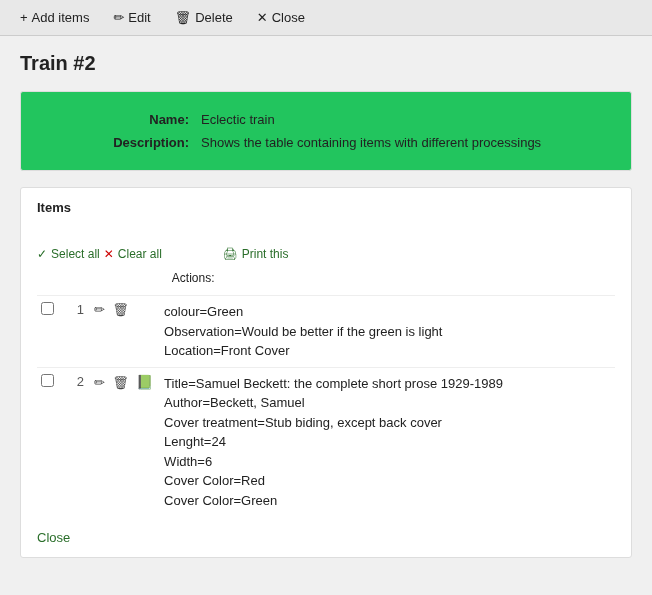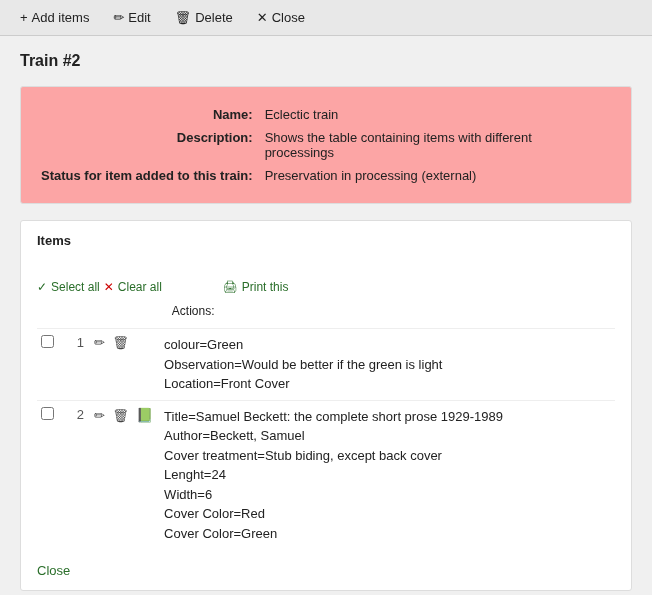--- a/index.html
+++ b/index.html
@@ -27,27 +27,27 @@
       color: #222;
       display: flex;
       align-items: center;
       gap: 4px;
       padding: 2px 4px;
     }
     .page-content {
       padding: 16px 20px;
     }
     .page-title {
-      font-size: 16px;
+      font-size: 20px;
       font-weight: bold;
       margin-bottom: 16px;
       color: #222;
     }
     .detail-card {
-      background: #fca5a5;
+      background: #22c55e;
       border: 1px solid #ddd;
       border-radius: 3px;
       padding: 16px 20px;
       margin-bottom: 16px;
     }
     .detail-table {
       width: 100%;
       border-collapse: collapse;
     }
     .detail-table tr td {
@@ -162,24 +162,20 @@
   <div class="detail-card">
     <table class="detail-table">
       <tbody>
           <tr>
         <td>Name:</td>
         <td>Eclectic train</td>
       </tr>
       <tr>
         <td>Description:</td>
         <td>Shows the table containing items with different processings</td>
-      </tr>
-      <tr>
-        <td>Status for item added to this train:</td>
-        <td>Preservation in processing (external)</td>
       </tr>
     </tbody>
       </table>
   </div>
 
   <div class="items-section">
     <div class="items-title">Items</div>
     <div class="items-actions-bar">
       <span style="color:#2a6e2a;">✓</span>
       <a class="link-green">Select all</a>

